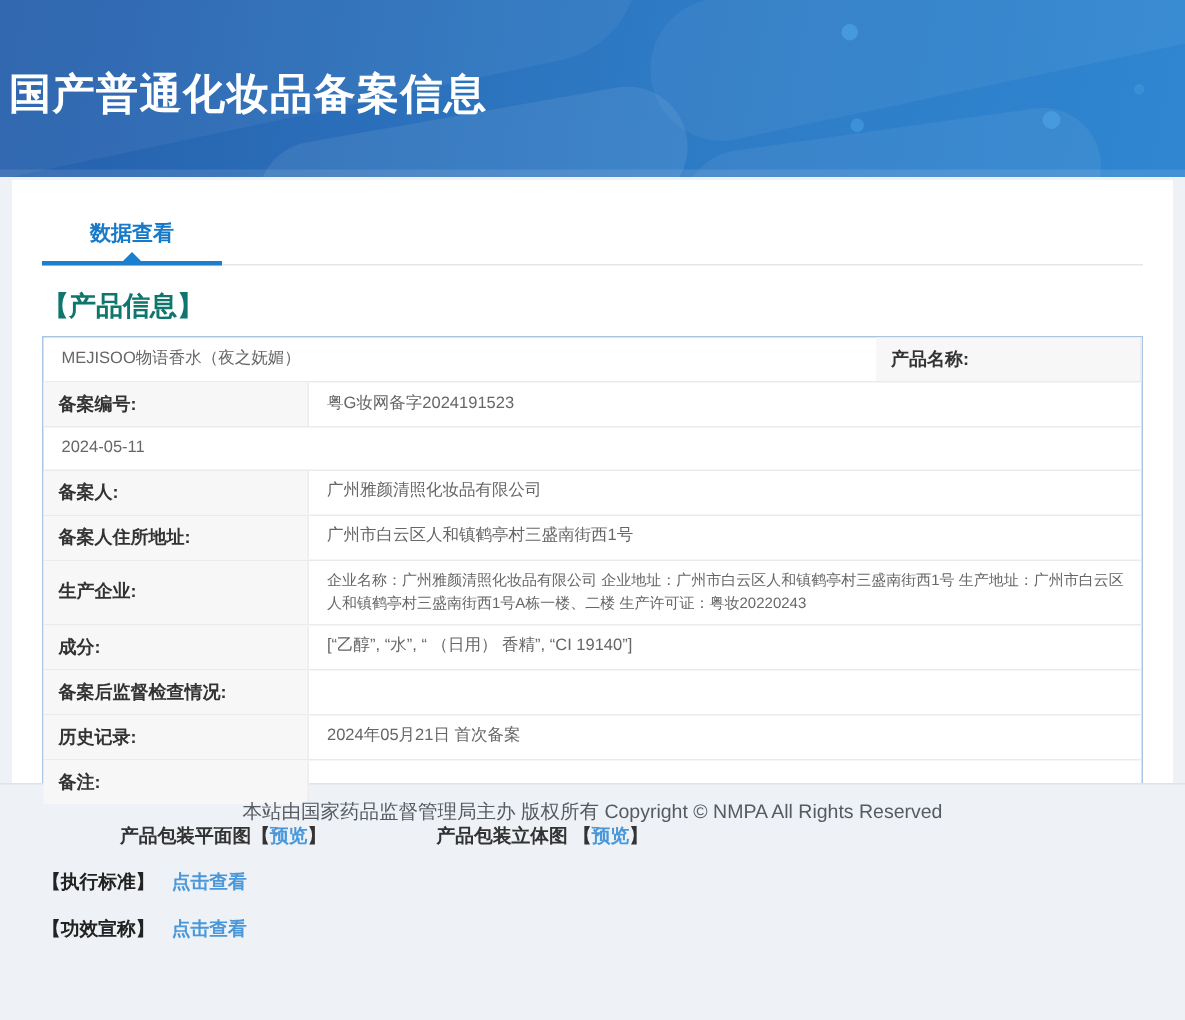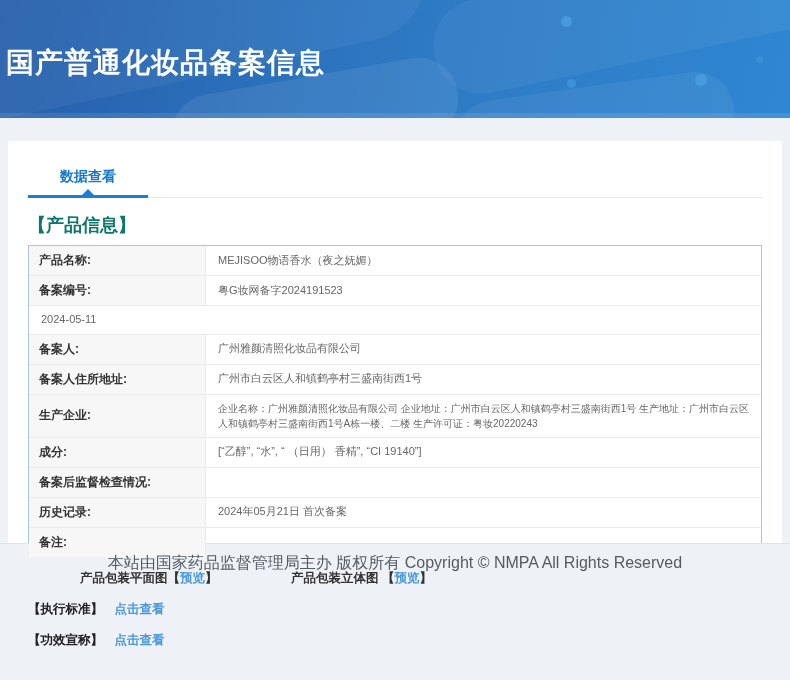--- a/index.html
+++ b/index.html
@@ -27,21 +27,21 @@
   .d-capsule2 { bottom:-46px; left:455px; width:280px; height:78px; background:rgba(255,255,255,0.06); transform:rotate(-8deg); border-radius:45px; }
   .d-dot { border-radius:50%; background:#4ba0e2; opacity:0.75; }
   .dot1 { top:16px; left:561px; width:11px; height:11px; }
   .dot2 { top:74px; left:695px; width:12px; height:12px; }
   .dot3 { top:79px; left:567px; width:9px; height:9px; opacity:0.55; }
   .dot4 { top:56px; left:756px; width:7px; height:7px; opacity:0.4; }
   .hero-edge { position:absolute; bottom:0; left:0; right:0; height:5px; background:rgba(255,255,255,0.10); z-index:2; }
 
   
   .card {
-    margin:23px 8px 0; height:402px; background:#ffffff;
+    margin:2px 8px 0; height:402px; background:#ffffff;
     padding:18px 20px 30px;
   }
 
   
   .tabbar { border-bottom:1px solid #e4e7ea; height:39px; }
   .tab {
     position:relative; display:inline-block; width:120px; height:39px;
     text-align:center; padding-top:9px;
     font-size:14px; font-weight:bold; color:#1879c8;
     border-bottom:3px solid #1b7fd0; cursor:pointer;
@@ -82,21 +82,21 @@
   a.link { color:#4a98d9; text-decoration:none; cursor:pointer; font-weight:bold; font-size:12.5px; }
 
   .inline-sec { margin-top:14px; font-size:12.5px; }
   .inline-heading { font-weight:bold; color:#222; }
   .inline-sec a.link { margin-left:8px; }
 
   
   .footer {
     height:57px; border-top:1px solid #dfe3e7; background:#eef1f5;
     text-align:center; padding-top:9px;
-    font-size:16px; color:#555b62;
+    font-size:13px; color:#555b62;
   }
 </style>
 </head>
 <body>
 
 <div class="page">
 
   <header class="hero">
     <div class="deco d-streak1"></div>
     <div class="deco d-streak2"></div>
@@ -116,22 +116,22 @@
       <div class="tab">
         <span>数据查看</span>
         <span class="tab-caret"></span>
       </div>
     </div>
 
     <h2 class="sec-heading">【产品信息】</h2>
 
     <div class="info-table">
       <div class="row">
+        <div class="cell value">MEJISOO物语香水（夜之妩媚）</div>
         <div class="cell label">产品名称:</div>
-        <div class="cell value">MEJISOO物语香水（夜之妩媚）</div>
       </div>
       <div class="row">
         <div class="cell label">备案编号:</div>
         <div class="cell value">粤G妆网备字2024191523</div>
       </div>
       <div class="row">
         <div class="cell value">2024-05-11</div>
       </div>
       <div class="row">
         <div class="cell label">备案人:</div>

